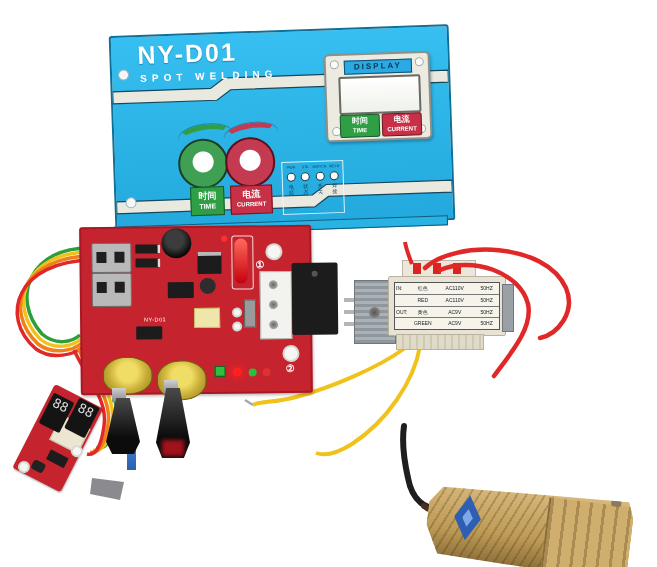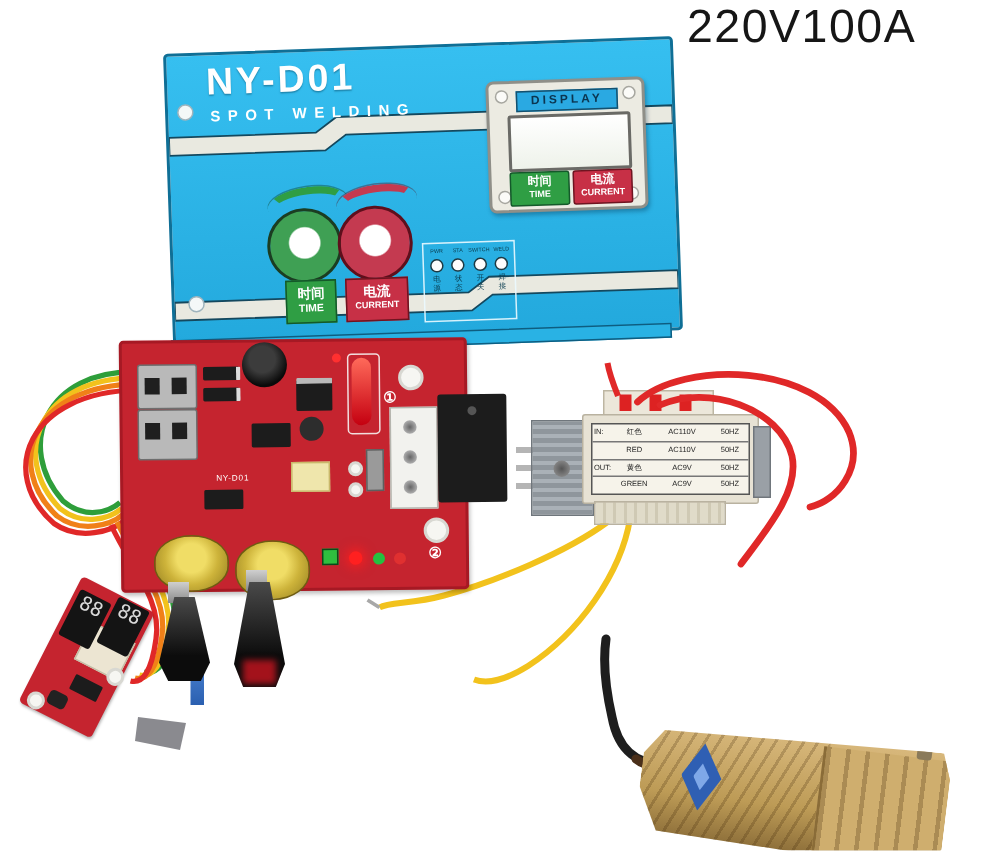--- a/index.html
+++ b/index.html
@@ -118,21 +118,20 @@
     <polygon points="92,478 124,482 120,500 90,494" fill="#8a8a8f"></polygon>
 
     <path d="M 405,348 C 378,368 330,388 296,397 C 274,403 260,401 253,405" fill="none" stroke="#f2c21c" stroke-width="4"></path>
     <path d="M 253,405 L 245,400" stroke="#a8a8a8" stroke-width="2.5"></path>
     <path d="M 420,346 C 414,382 386,422 352,444 C 336,454 324,456 316,453" fill="none" stroke="#f2c21c" stroke-width="4"></path>
 
     <path d="M 449,509 C 425,512 412,500 408,478 C 403,456 402,440 404,426" fill="none" stroke="#1e1e1e" stroke-width="6" stroke-linecap="round"></path>
     <path d="M 449,510 C 438,512 430,511 424,506" fill="none" stroke="#4a2f1a" stroke-width="6" stroke-linecap="round"></path>
   </svg>
 
-  <div class="abs hdr">220V100A</div>
 
   <div class="abs panel">
     <svg class="abs" style="left:0;top:0" width="336" height="192" viewBox="0 0 336 192">
       <path d="M0,54 L98,54 L112,44 L336,44 L336,56 L118,56 L104,66 L0,66 Z" fill="#e9e9e0" stroke="#14485e" stroke-width="1.2"></path>
       <path d="M0,164 L196,164 L210,154 L336,154 L336,166 L212,166 L198,176 L0,176 Z" fill="#e9e9e0" stroke="#14485e" stroke-width="1.2"></path>
     </svg>
     <div class="abs panel-title">NY-D01</div>
     <div class="abs panel-sub">SPOT WELDING</div>
     <div class="abs screw" style="left:6px;top:32px"></div>
     <div class="abs screw" style="left:9px;top:160px"></div>

